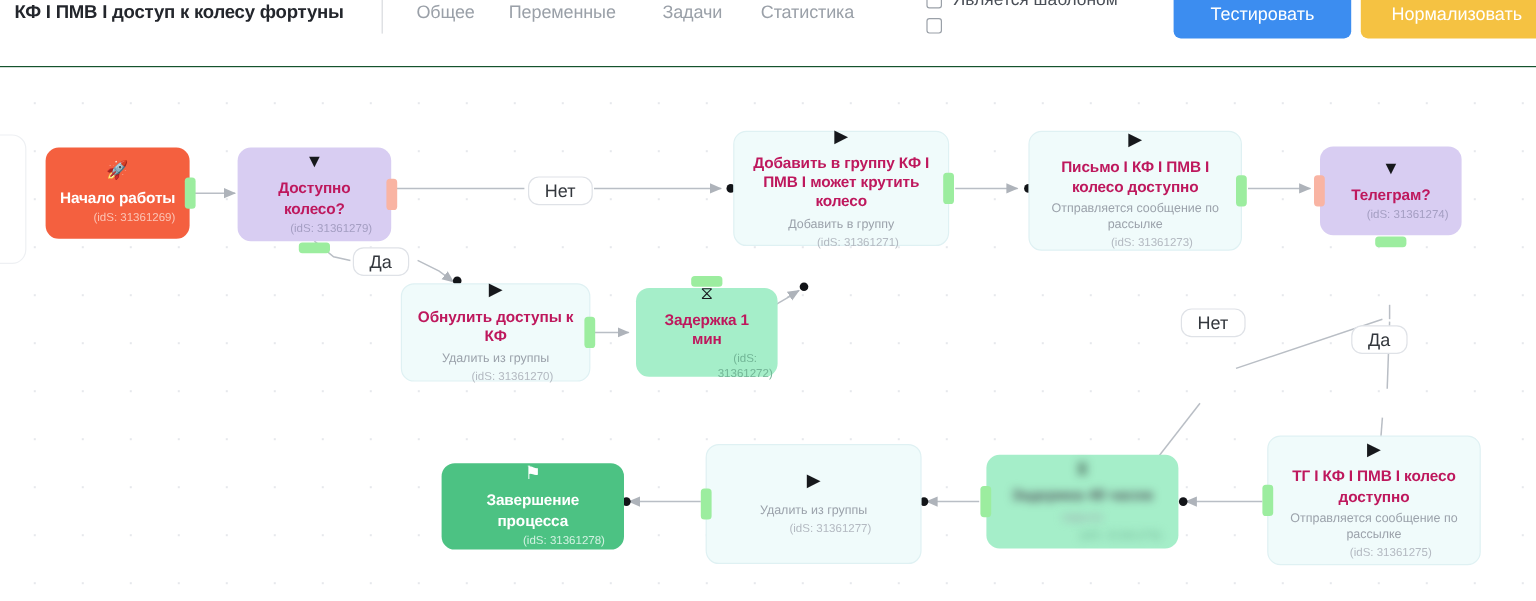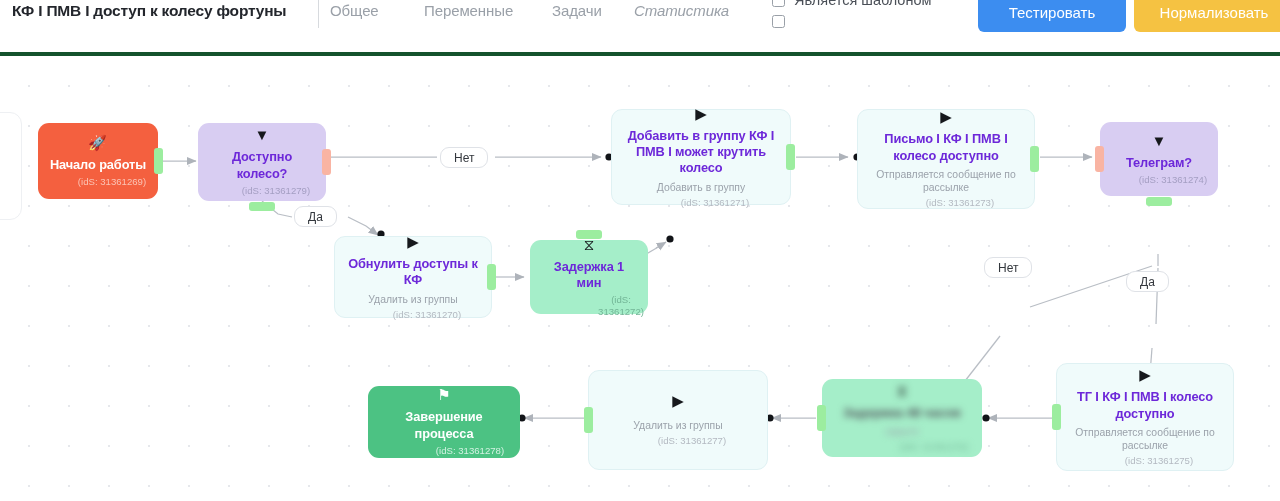--- a/index.html
+++ b/index.html
@@ -8,41 +8,41 @@
     overflow: hidden;
     background: #ffffff;
     font-family: "Liberation Sans", sans-serif;
   }
 
   
   #topbar {
     position: absolute; left: 0; top: 0;
     width: 1280px; height: 56px;
     background: #ffffff;
-    border-bottom: 4px solid #14532d;
+    border-bottom: 1px solid #14532d;
     z-index: 40;
   }
   #flow-title {
     position: absolute; left: 12px; top: 2px;
     font-size: 15.5px; font-weight: 700; color: #23262c;
     letter-spacing: -0.2px; white-space: nowrap;
   }
   #title-divider {
     position: absolute; left: 318px; top: 0px;
     width: 1px; height: 28px; background: #d7dade;
   }
   .nav-tab {
     position: absolute; top: 2px;
     font-size: 15px; color: #9aa0a8; white-space: nowrap;
     cursor: pointer; letter-spacing: -0.1px;
   }
-  .nav-tab.t0 { left: 330px; }
+  .nav-tab.t0 { left: 347px; }
   .nav-tab.t1 { left: 424px; }
   .nav-tab.t2 { left: 552px; }
-  .nav-tab.t3 { left: 634px; font-style: italic; }
+  .nav-tab.t3 { left: 634px; }
 
   .chk-row {
     position: absolute; left: 772px;
     display: flex; align-items: center; gap: 9px;
     cursor: pointer; white-space: nowrap;
   }
   .chk-row.c0 { top: -8px; }
   .chk-row.c1 { top: 15px; }
   .chk-box {
     width: 13px; height: 13px;
@@ -90,21 +90,21 @@
     text-align: center;
     padding: 9px 10px 9px;
     cursor: pointer;
     z-index: 10;
   }
   .node .n-icon {
     font-size: 15px; line-height: 1;
     margin-bottom: 7px; color: #16181c;
   }
   .node .n-title {
-    font-size: 12.8px; font-weight: 700; color: #6d28d9;
+    font-size: 12.8px; font-weight: 700; color: #be185d;
     line-height: 1.28; letter-spacing: -0.1px;
   }
   .node .n-sub {
     font-size: 10.4px; color: #9ba2ab; margin-top: 4px; line-height: 1.25;
   }
   .node .n-id {
     font-size: 9.6px; color: #b3b9c1; margin-top: 3px; line-height: 1.2; margin-left: 28px;
   }
 
   
@@ -133,21 +133,21 @@
     width: 26px; height: 9px; transform: translateX(-50%);
   }
   .h-out.redish { background: #f9b4a3; }
   .h-out.left { right: auto; left: -5px; }
 
   
   .elabel {
     position: absolute;
     background: #ffffff; border: 1.1px solid #dfe2e7;
     border-radius: 9px; padding: 2.5px 13px;
-    font-size: 12px; color: #33373d;
+    font-size: 15px; color: #33373d;
     z-index: 20; white-space: nowrap; cursor: pointer;
   }
 
   
   .blurred .n-title, .blurred .n-sub, .blurred .n-id, .blurred .n-icon {
     filter: blur(3.6px);
   }
   .blurred .n-title { color: #555a60; }
 </style>
 </head>

